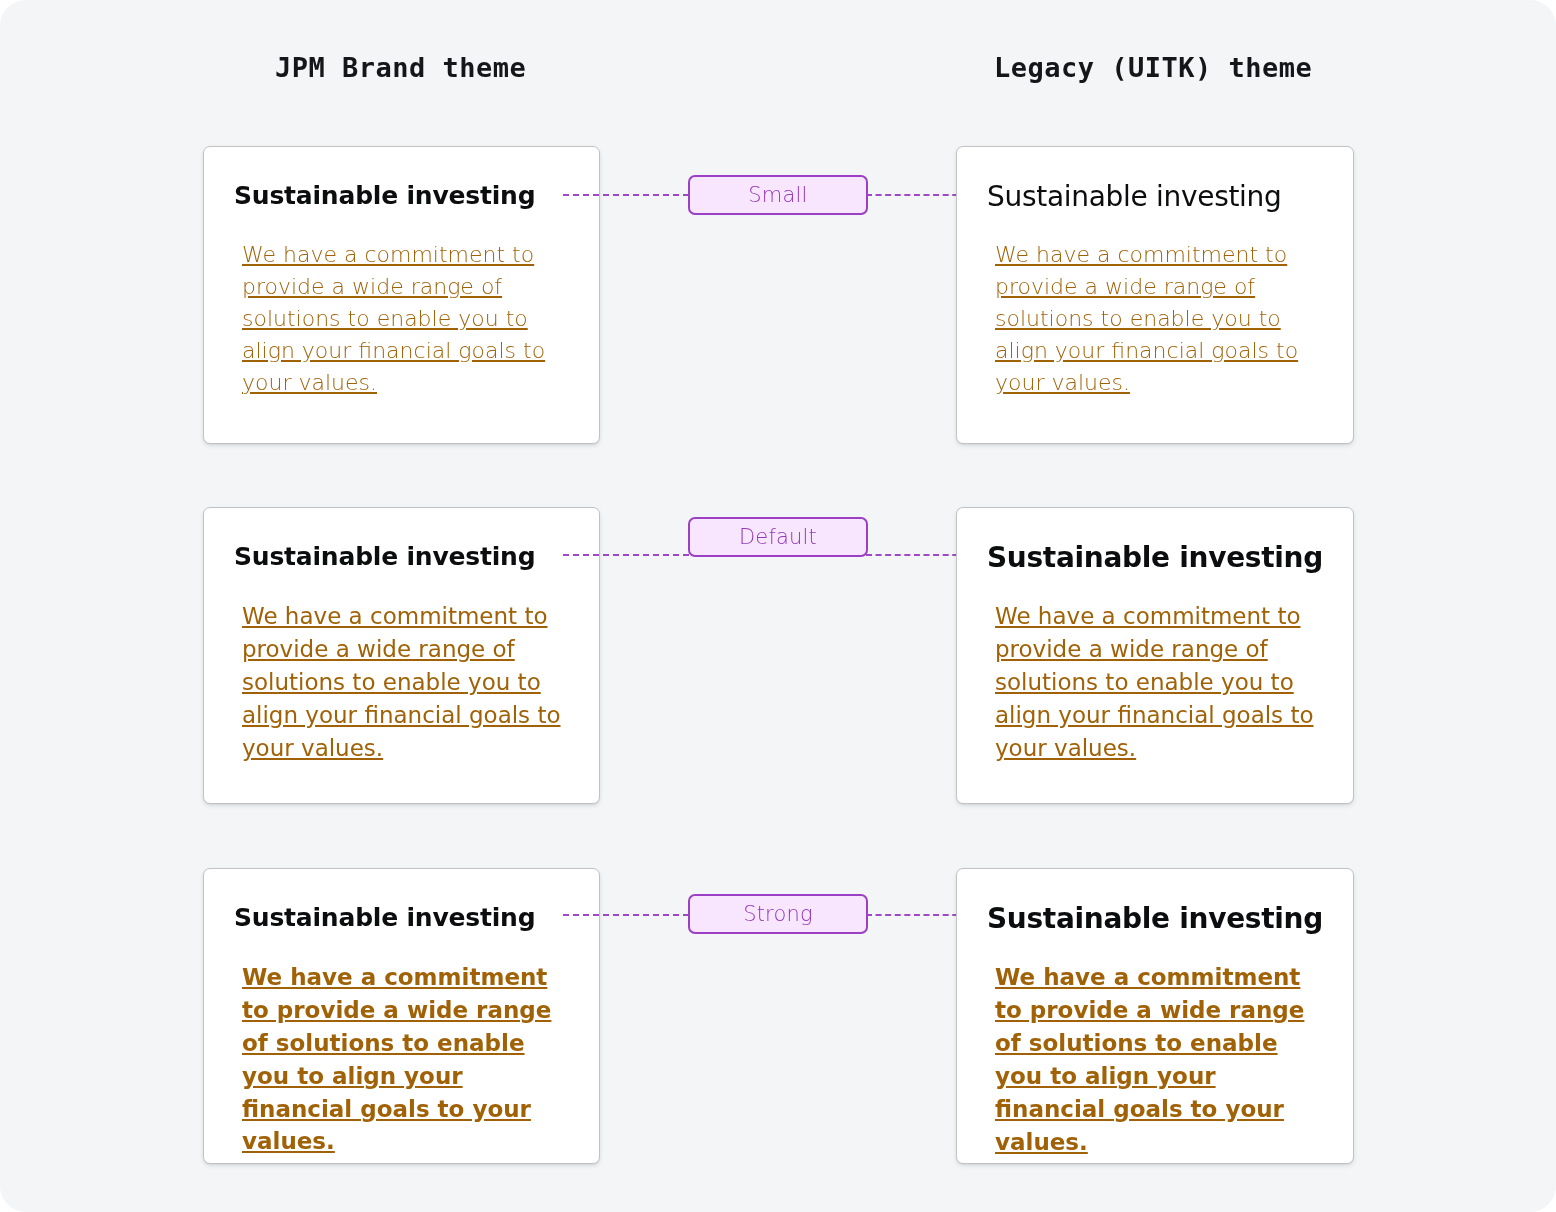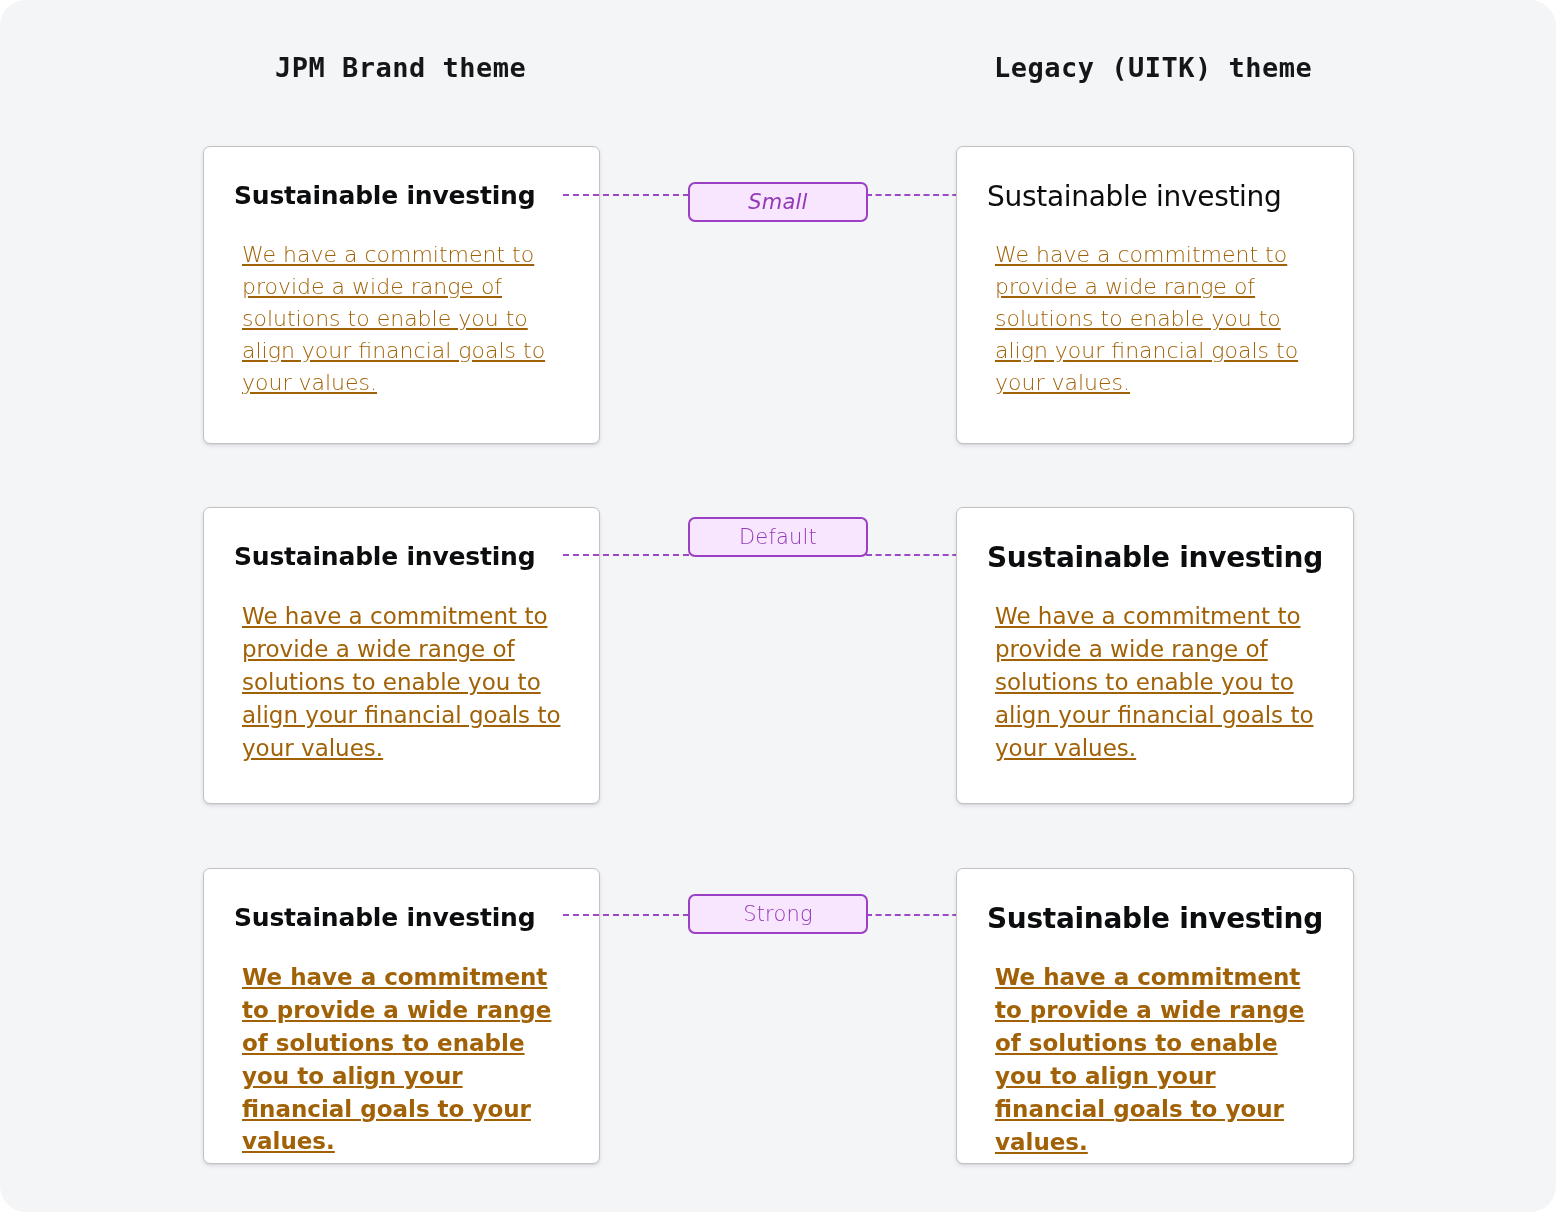--- a/index.html
+++ b/index.html
@@ -129,21 +129,21 @@
     border-radius: 7px;
     color: #9338b8;
     font-family: "DejaVu Sans", sans-serif;
     font-size: 21px;
     font-weight: 300;
     display: flex;
     align-items: center;
     justify-content: center;
     letter-spacing: 0.2px;
   }
-  .badge-r1 { top: 182px; font-style: italic; }
+  .badge-r1 { top: 175px; }
   .badge-r2 { top: 517px; }
   .badge-r3 { top: 894px; }
 </style>
 </head>
 <body>
 
 <div id="page">
 
   <div class="col-header" id="header-left">JPM Brand theme</div>
   <div class="col-header" id="header-right">Legacy (UITK) theme</div>

